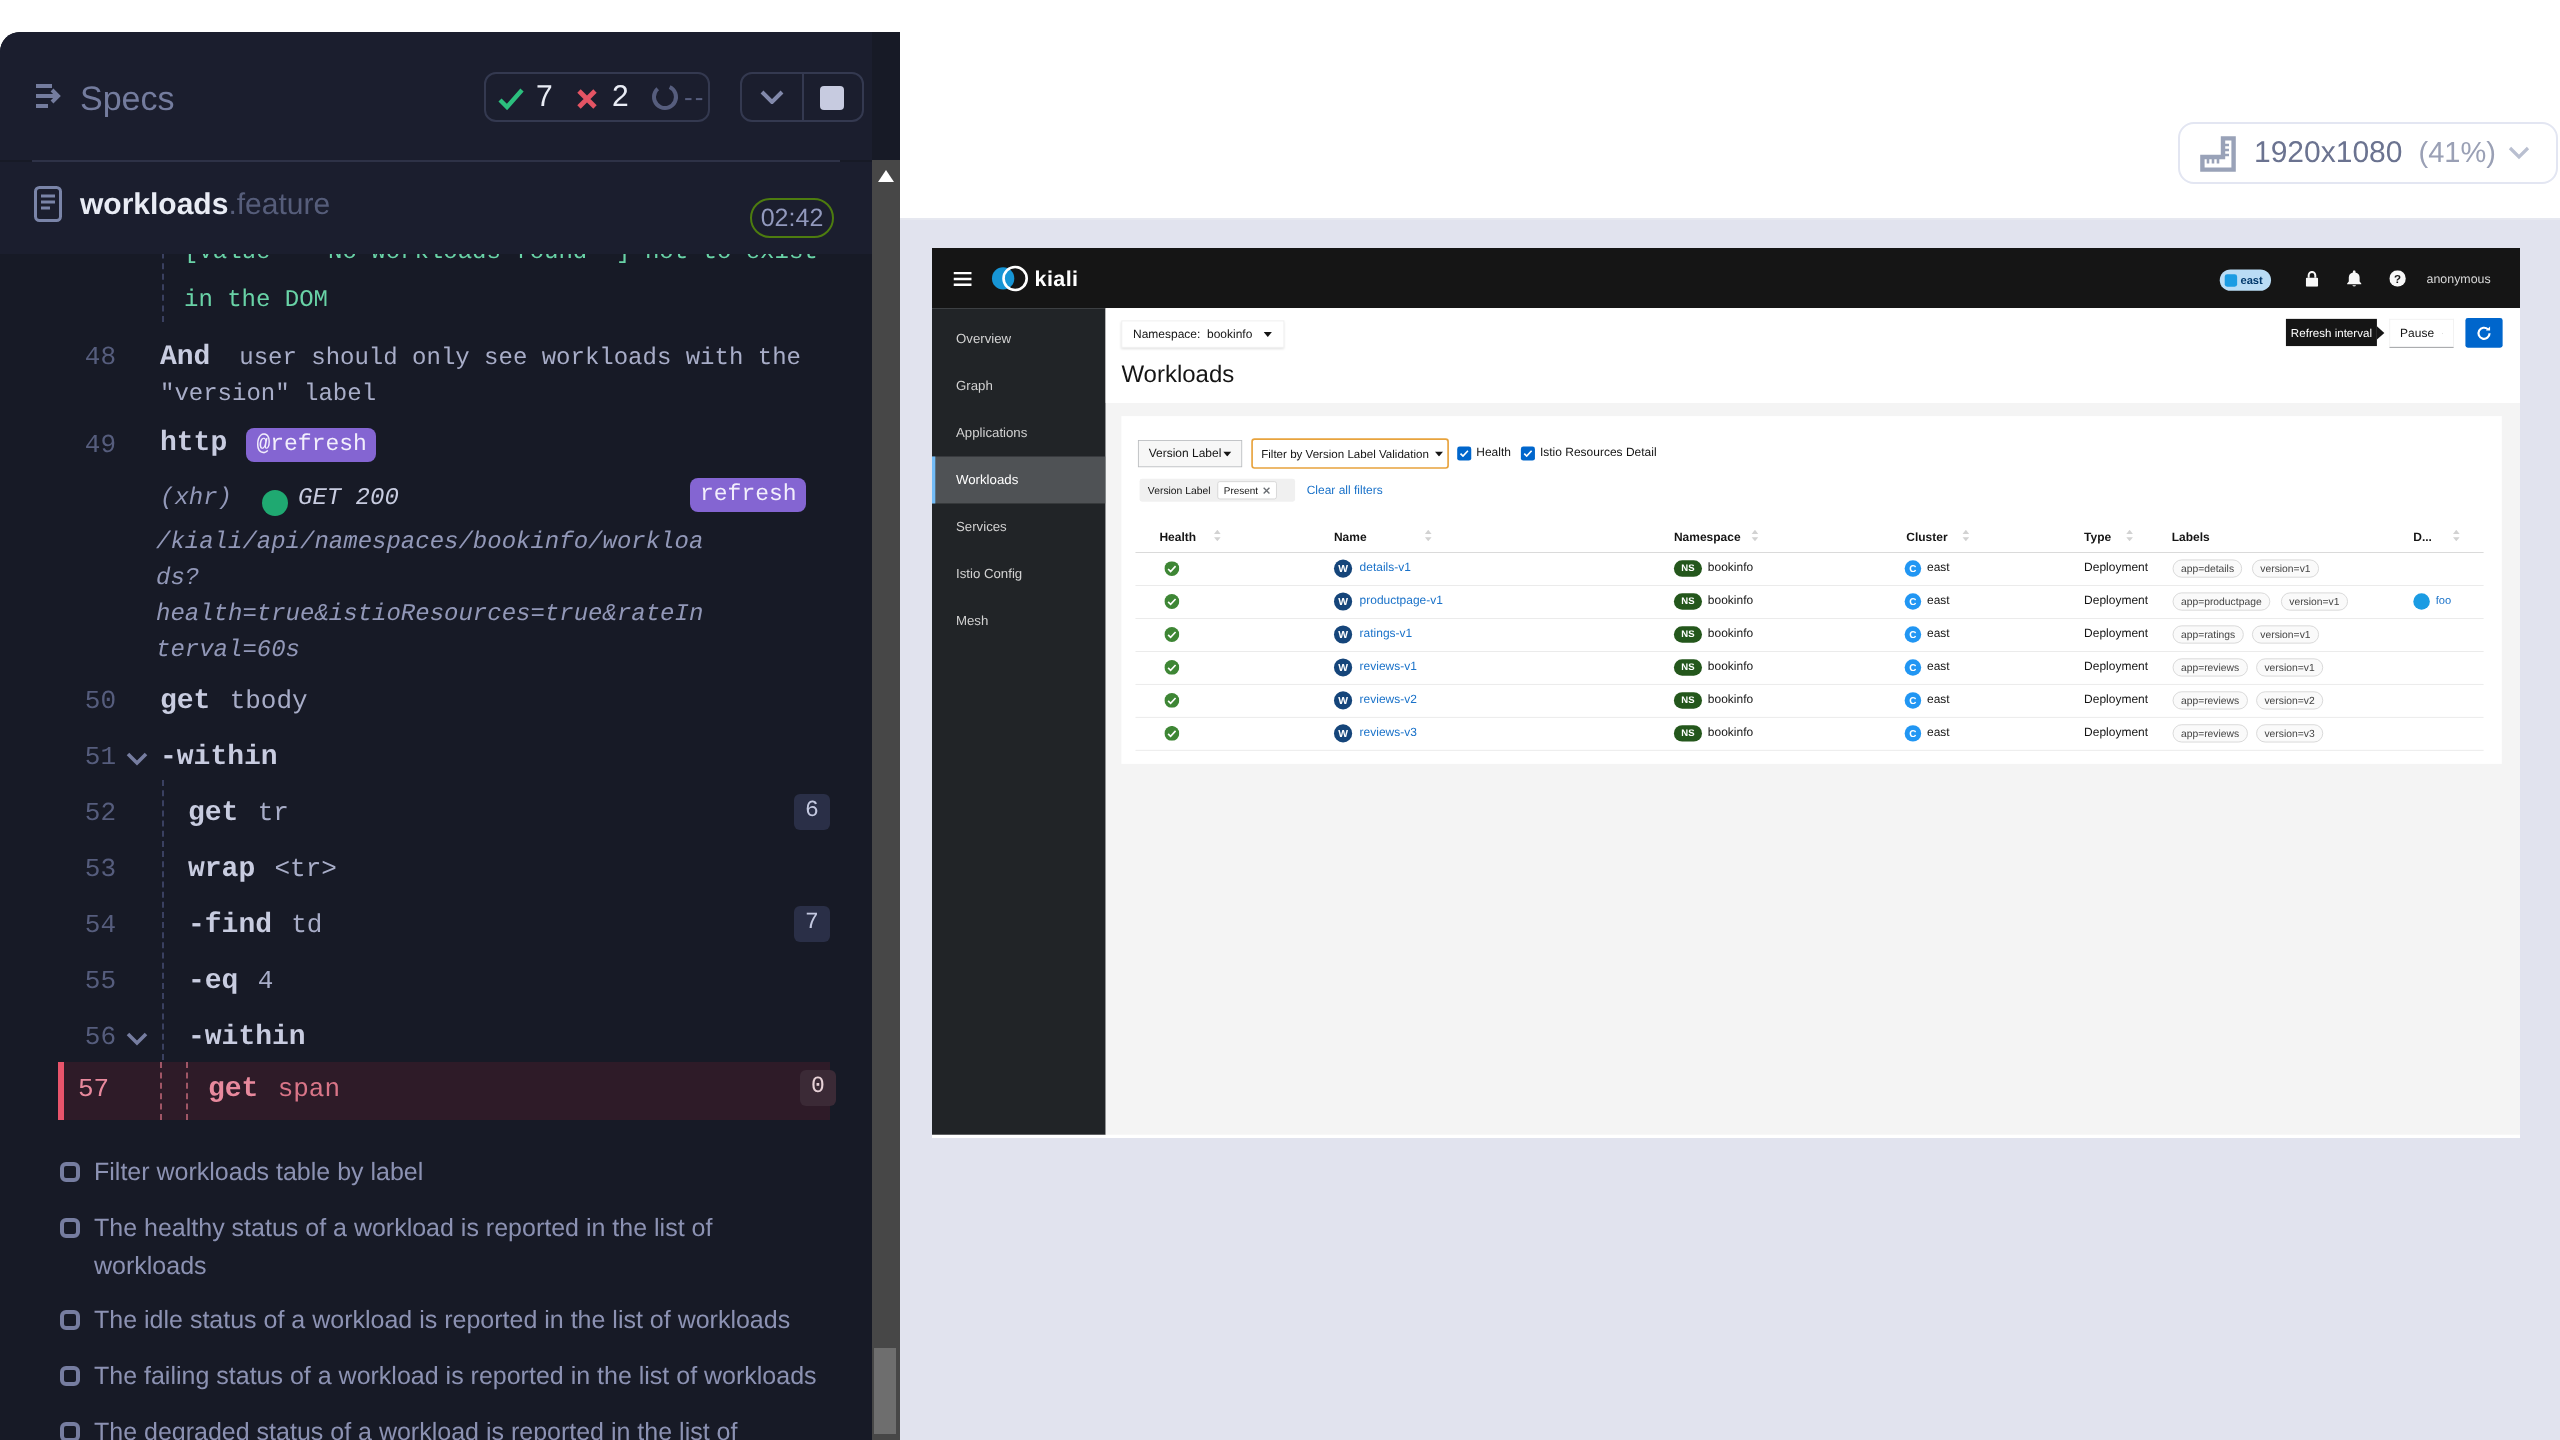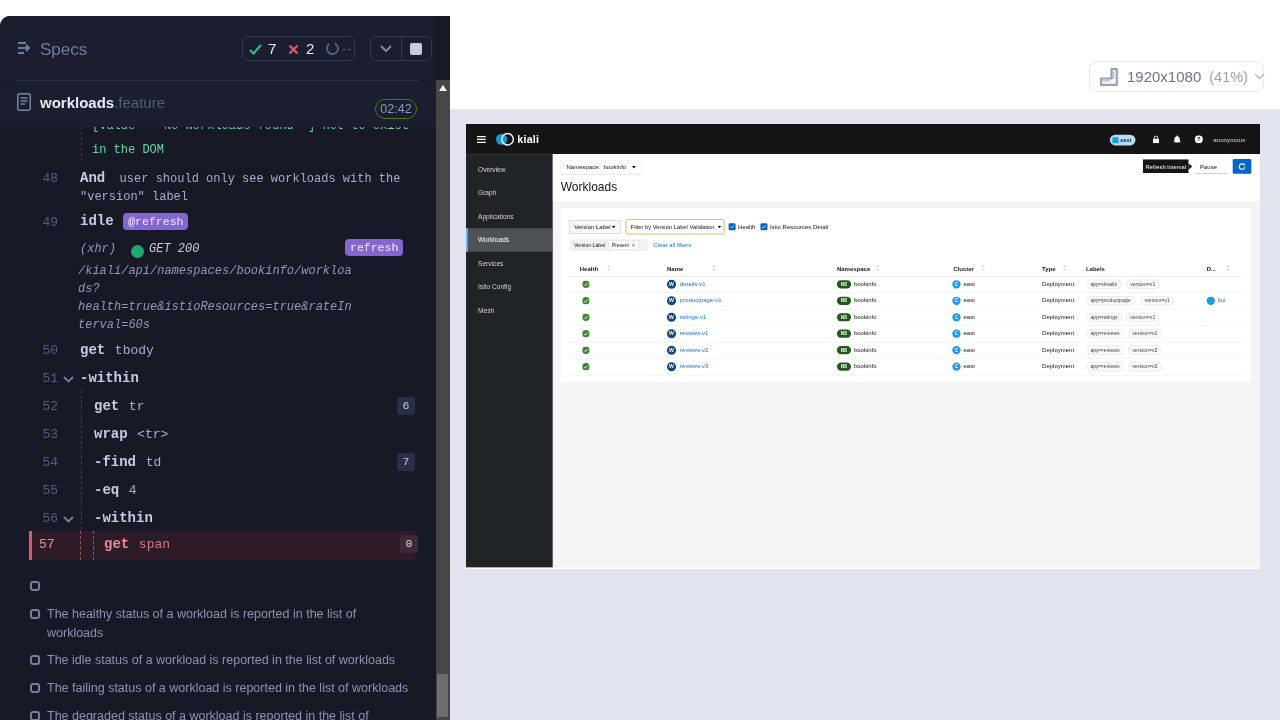--- a/index.html
+++ b/index.html
@@ -66,21 +66,21 @@
   
   #right { position:absolute; left:450px; top:0; width:830px; height:720px; background:#e1e3ee; }
   #right-top { position:absolute; left:0; top:0; width:830px; height:110px; background:#fff;
     border-bottom:1px solid #e6e8f0; }
   #urlbar { position:absolute; left:16px; top:15px; width:798px; height:31px;
     border:1px solid #e3e6f2; border-radius:6px; overflow:hidden; white-space:nowrap;
     font-size:14px; color:#6a7190; line-height:29px; padding-left:15px; }
   .selbox { position:absolute; top:61px; height:31px; border:1px solid #e3e6f2; border-radius:8px;
     display:flex; align-items:center; }
   #elbox { left:478px; width:148px; padding:0 10px; white-space:nowrap; }
-  #vpbox { left:639px; width:175px; padding:0 10px; white-space:nowrap; }
+  #vpbox { left:639px; width:190px; padding:0 10px; white-space:nowrap; }
   #vpbox svg { flex:none; }
 
   
   #aut { position:absolute; left:466px; top:124px; width:794px; height:445px; overflow:hidden;
     background:#fff; }
   #app { position:absolute; left:0; top:0; width:1920px; height:1080px;
     transform:scale(0.41354, 0.41204); transform-origin:0 0; background:#fff; }
   .navitem { position:absolute; left:0; width:210px; height:57px; color:#d2d2d2;
     font-size:16px; line-height:57px; padding-left:29px; }
   .navitem.active { background:#4f5255; color:#fff; border-left:4px solid #73bcf7; padding-left:25px; }
@@ -155,21 +155,21 @@
       <div class="green abs" style="left:92px; top:-8px;">[value = 'No workloads found' ] not to exist</div>
       <div class="green abs" style="left:92px; top:16px;">in the DOM</div>
 
       <div class="lnum" style="top:44px;">48</div>
       <div class="abs" style="left:80px; top:42px; width:330px;">
         <span class="cname">And</span><span class="cmsg">&nbsp;&nbsp;user should only see workloads with the<br>"version" label</span>
       </div>
 
       <div class="lnum" style="top:88px;">49</div>
       <div class="abs" style="left:80px; top:85px;">
-        <span class="cname">idle</span>&nbsp;<span class="badge-p" style="font-family:'Liberation Mono',monospace;">@refresh</span>
+        <span class="cname">http</span>&nbsp;<span class="badge-p" style="font-family:'Liberation Mono',monospace;">@refresh</span>
       </div>
 
       <div class="abs xhr" style="left:80px; top:115px;">(xhr)</div>
       <div class="abs" style="left:131px; top:118px; width:13px; height:13px; border-radius:50%; background:#1fa971;"></div>
       <div class="abs xhr" style="left:149px; top:115px; color:#c8cce0;">GET 200</div>
       <div class="abs badge-p" style="left:345px; top:112px; font-family:'Liberation Mono',monospace;">refresh</div>
       <div class="abs xhr" style="left:78px; top:135px; line-height:18px;">/kiali/api/namespaces/bookinfo/workloa<br>ds?<br>health=true&amp;istioResources=true&amp;rateIn<br>terval=60s</div>
 
       <div class="lnum" style="top:216px;">50</div>
       <div class="abs" style="left:80px; top:214px;"><span class="cname">get</span>&nbsp;<span class="cmsg" style="font-size:13px;">tbody</span></div>
@@ -205,20 +205,21 @@
       <div id="row57">
         <div class="dash-v" style="left:48px; top:0; height:29px; border-color:#a05666;"></div>
         <div class="dash-v" style="left:61px; top:0; height:29px; border-color:#a05666;"></div>
         <div class="abs" style="left:7px; top:6px; font-size:13px; color:#e8899d; font-family:'Liberation Mono',monospace;">57</div>
         <div class="abs" style="left:72px; top:4px;"><span class="cname" style="color:#e8899d;">get</span>&nbsp;<span class="cmsg" style="font-size:13px;color:#d97588;">span</span></div>
         <div class="badge-n" style="top:4px; left:368px; background:#3b2a36; color:#e8d2d8;">0</div>
       </div>
     </div>
 
     <div class="pbox" style="top:565px;"></div>
+    <div class="pend" style="top:561px;">Filter workloads table by label</div>
     <div class="pbox" style="top:593px;"></div>
     <div class="pend" style="top:589px;">The healthy status of a workload is reported in the list of<br>workloads</div>
     <div class="pbox" style="top:639px;"></div>
     <div class="pend" style="top:635px;">The idle status of a workload is reported in the list of workloads</div>
     <div class="pbox" style="top:667px;"></div>
     <div class="pend" style="top:663px;">The failing status of a workload is reported in the list of workloads</div>
     <div class="pbox" style="top:695px;"></div>
     <div class="pend" style="top:691px;">The degraded status of a workload is reported in the list of<br>workloads</div>
 
     <div id="rscroll">

